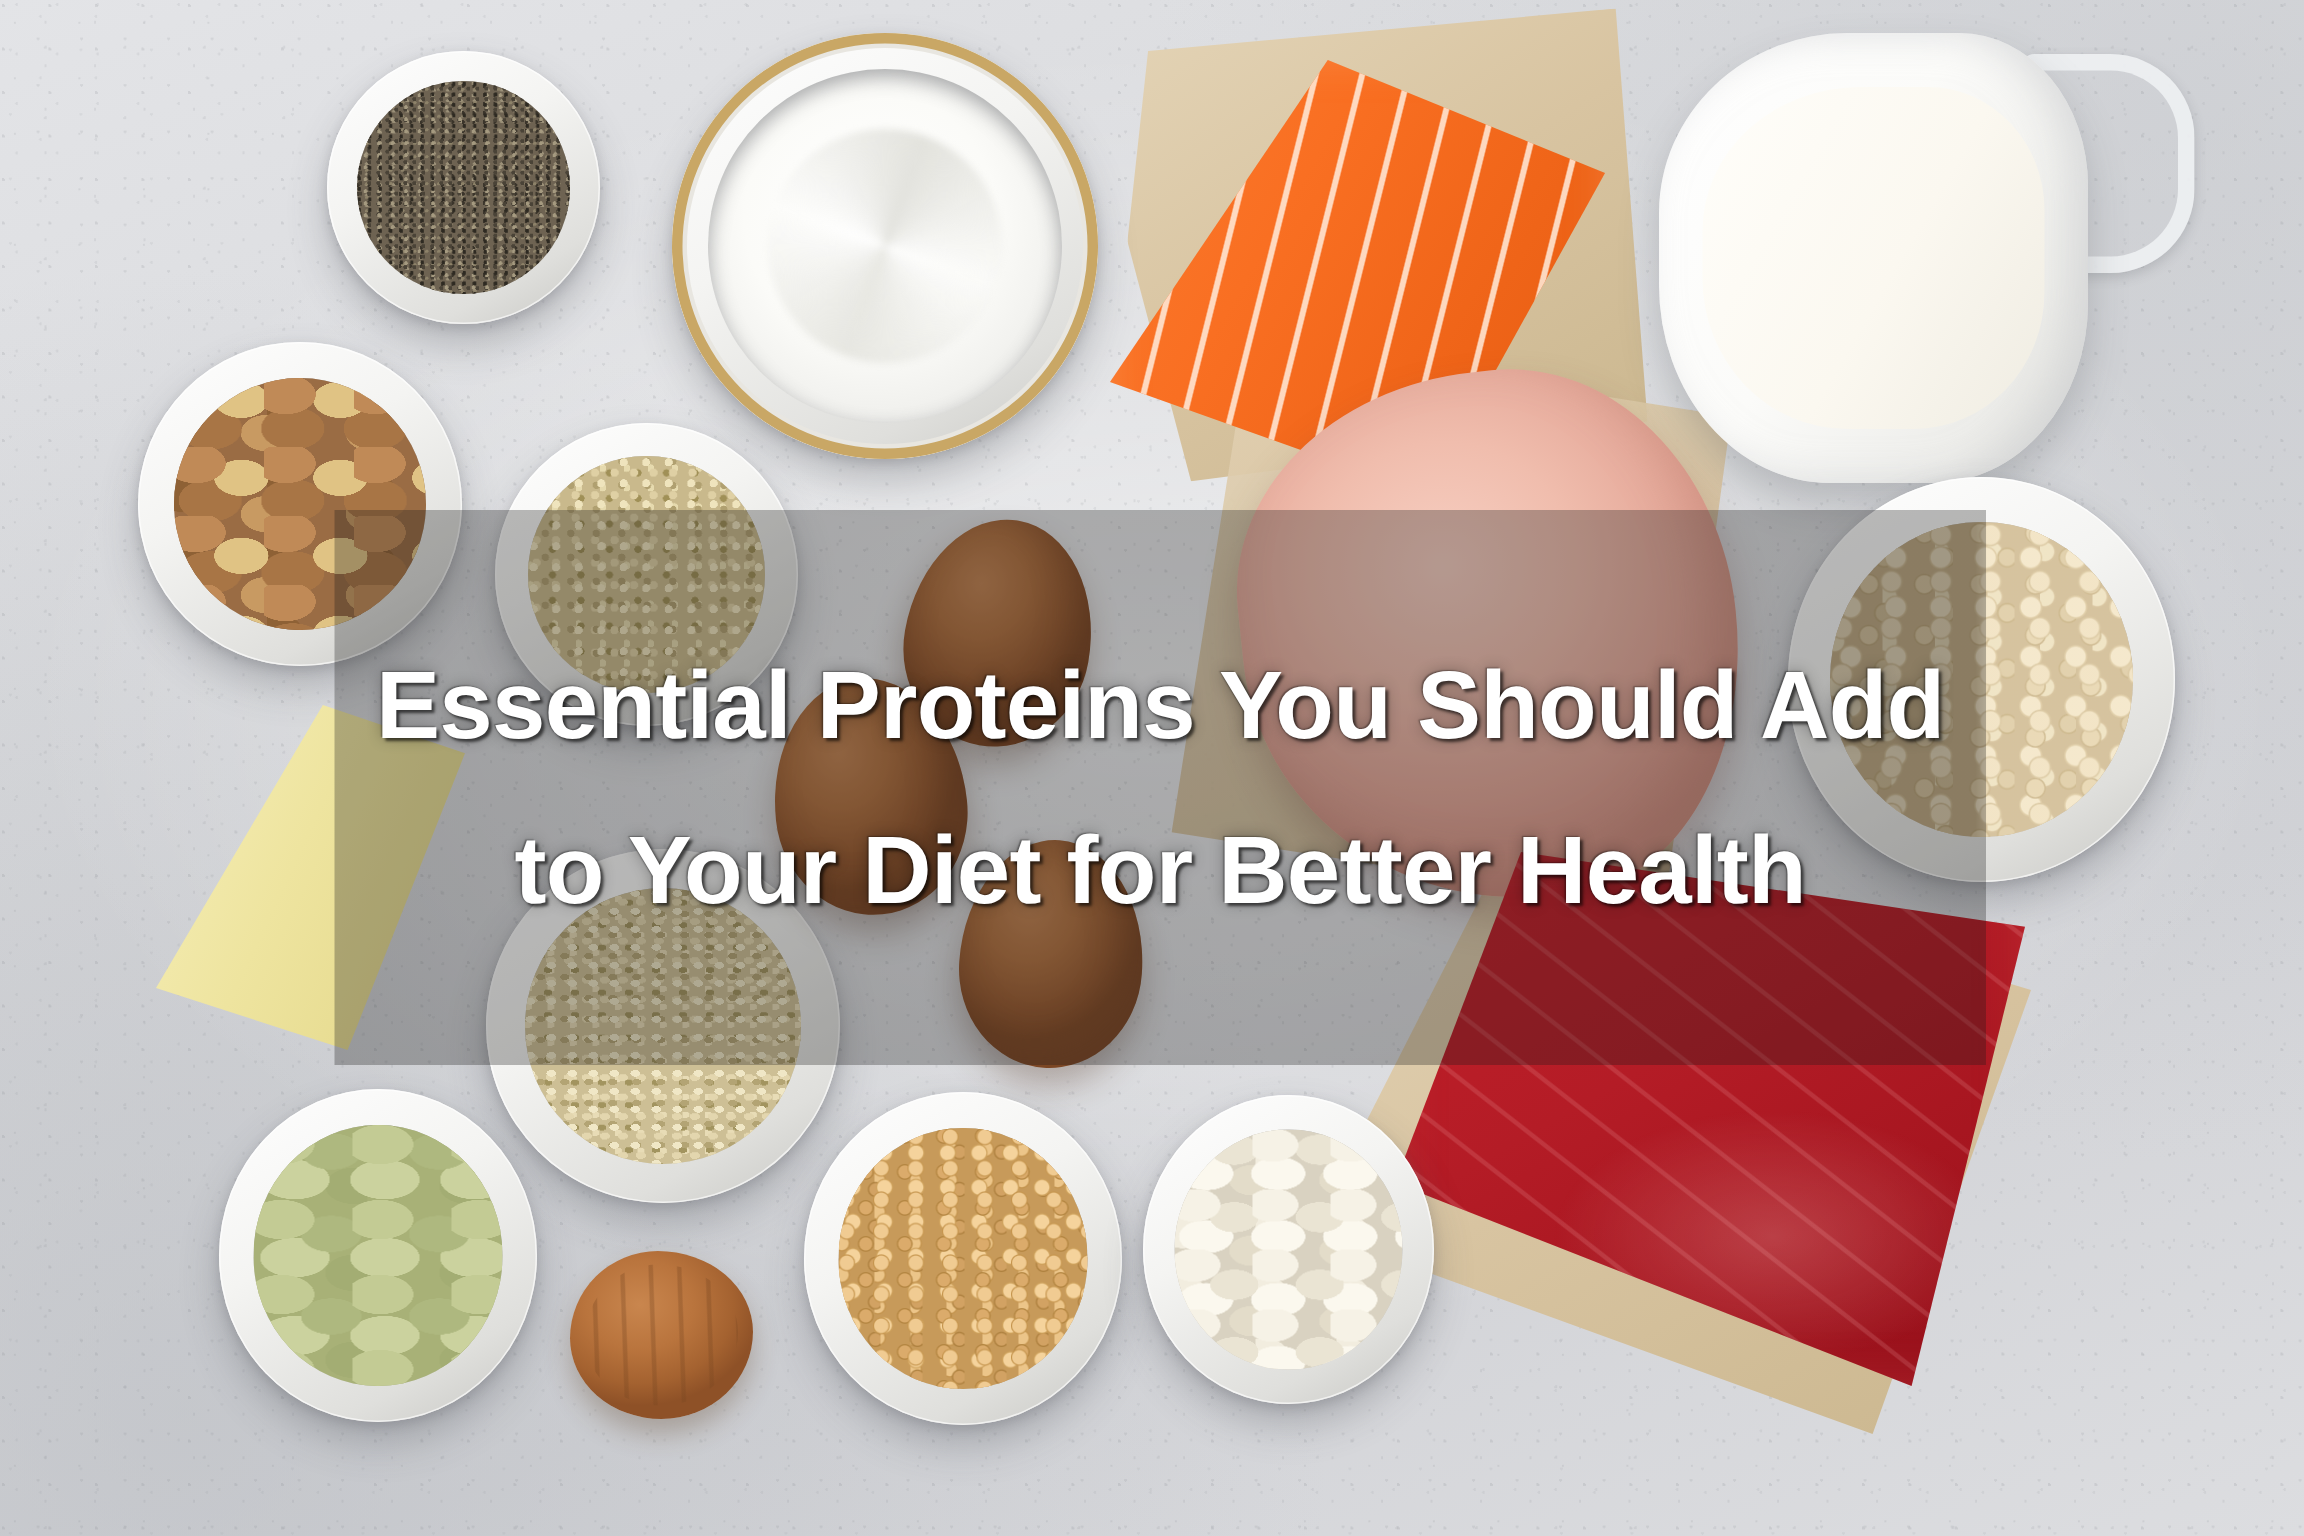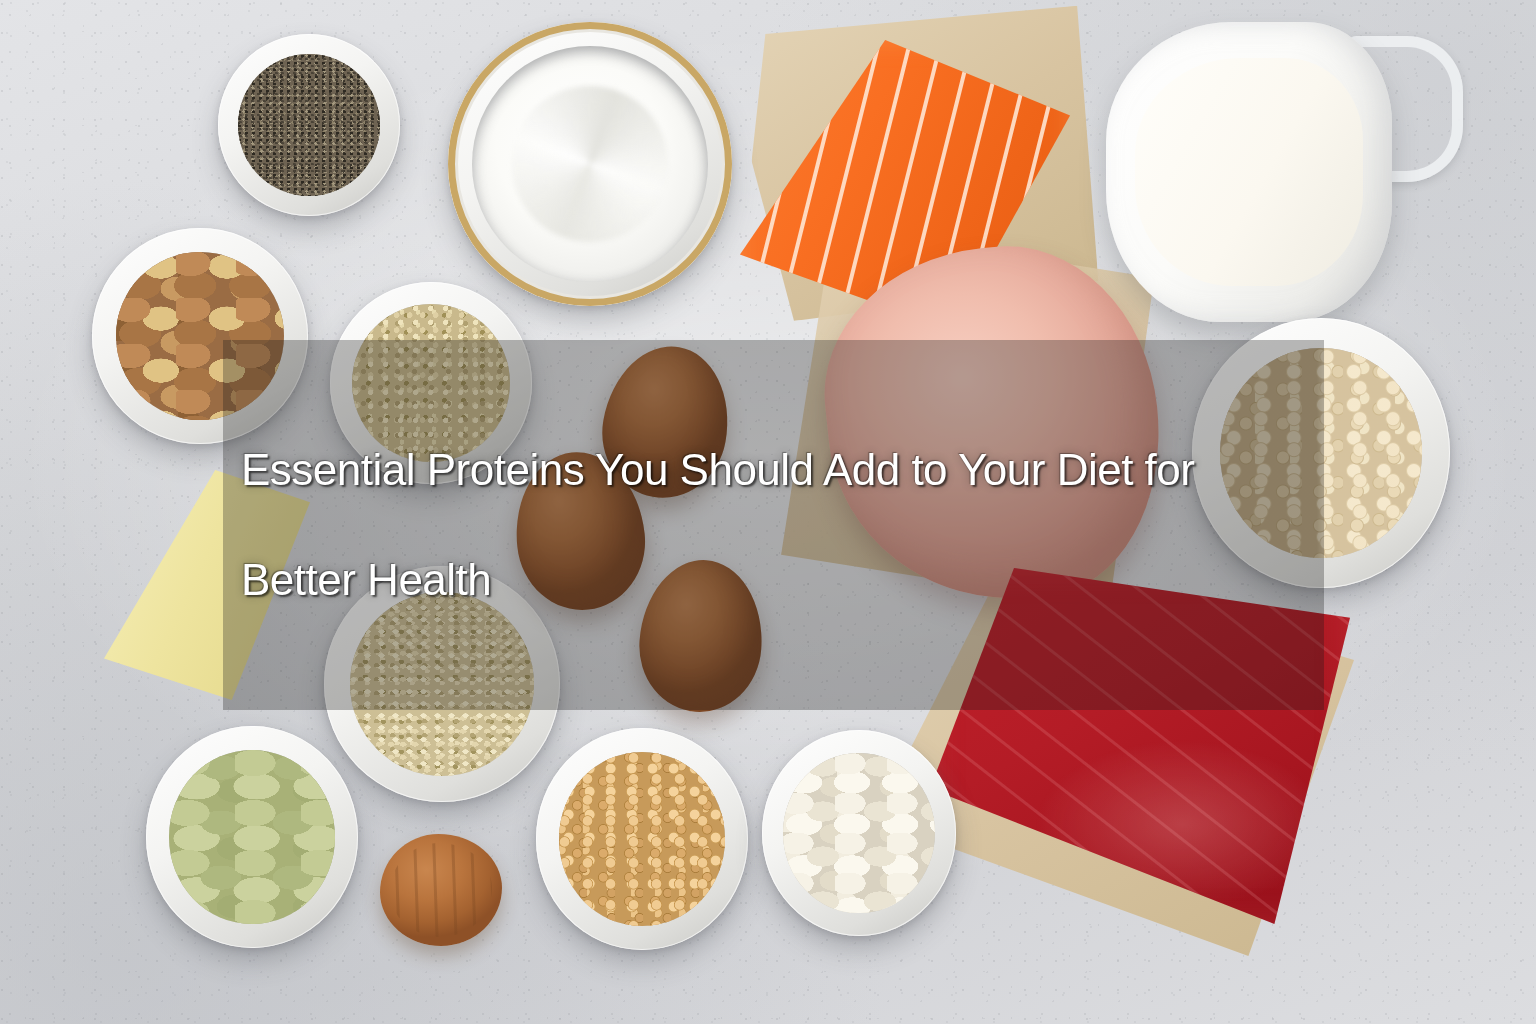--- a/index.html
+++ b/index.html
@@ -271,25 +271,26 @@
     display: flex;
     flex-direction: column;
     align-items: center;
     justify-content: center;
     box-sizing: border-box;
     padding: 6px 18px;
   }
   #title-overlay h1 {
     margin: 0;
     font-family: "Liberation Sans", sans-serif;
-    font-weight: 400;
-    font-size: 44px;
+    font-weight: 700;
+    font-size: 64px;
     line-height: 110px;
     letter-spacing: -0.5px;
     color: #ffffff;
+    text-align: center;
     text-shadow:
        2px 2px 2px rgba(0,0,0,.60),
       -1px -1px 1px rgba(0,0,0,.35),
        0 0 10px rgba(0,0,0,.30);
     white-space: pre-line;
   }
 </style>
 </head>
 <body>
 

